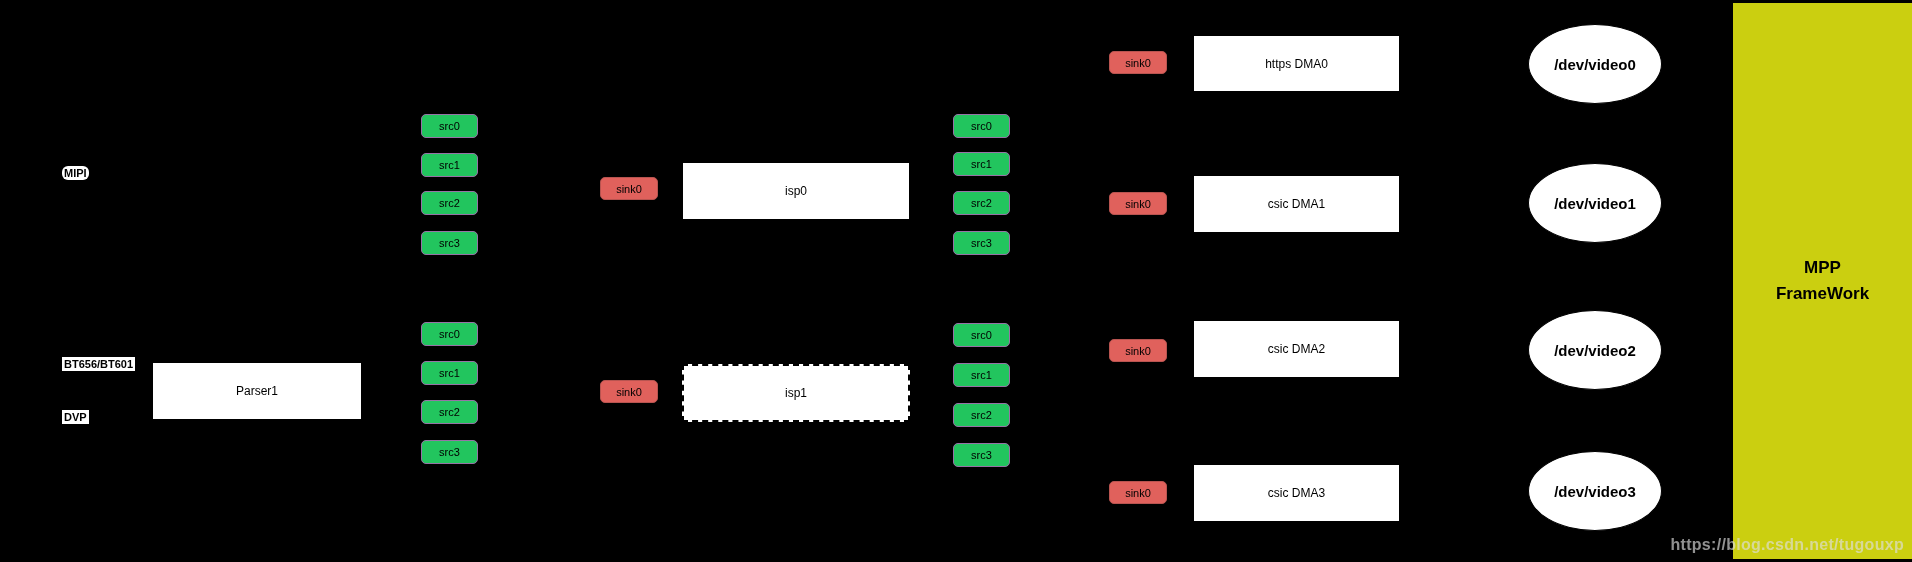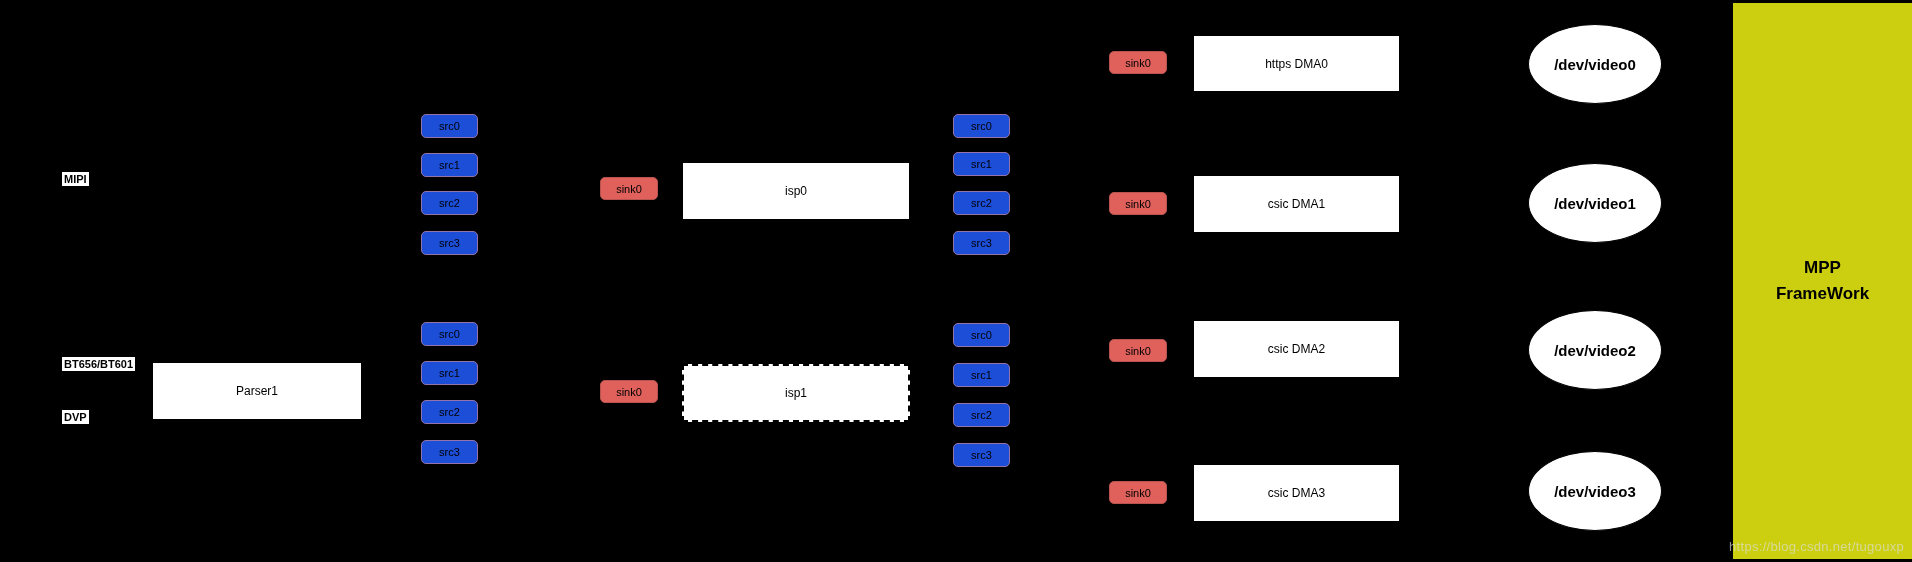--- a/index.html
+++ b/index.html
@@ -29,21 +29,21 @@
     display: flex;
     align-items: center;
     justify-content: center;
     font-size: 11px;
     color: #000;
     border-radius: 5px;
   }
   .src {
     width: 57px;
     height: 24px;
-    background: #1d4ed8;
+    background: #22c55e;
     border: 1px solid #9673a6;
   }
   .sink {
     width: 58px;
     height: 23px;
     background: #e0615c;
     border: 1px solid #b85450;
   }
   .ellipse {
     position: absolute;
@@ -83,31 +83,32 @@
     font-size: 17px;
     font-weight: bold;
     color: #000;
     line-height: 1.55;
     text-align: left;
   }
   .watermark {
     position: absolute;
     right: 8px;
     bottom: 8px;
-    font-size: 13px;
+    font-size: 16px;
     color: rgba(222, 222, 222, 0.65);
     letter-spacing: 0.3px;
+    font-weight: bold;
   }
 </style>
 </head>
 <body>
 
 <div class="canvas">
 
-  <div class="input-label" style="left:62px; top:172px;">MIPI</div>
+  <div class="input-label" style="left:62px; top:166px;border-radius:6px;">MIPI</div>
   <div class="input-label" style="left:62px; top:357px;">BT656/BT601</div>
   <div class="input-label" style="left:62px; top:410px;">DVP</div>
 
   <div class="node" style="left:152px; top:362px; width:210px; height:58px;">Parser1</div>
 
   <div class="chip src" style="left:421px; top:114px;">src0</div>
   <div class="chip src" style="left:421px; top:153px;">src1</div>
   <div class="chip src" style="left:421px; top:191px;">src2</div>
   <div class="chip src" style="left:421px; top:231px;">src3</div>
 

